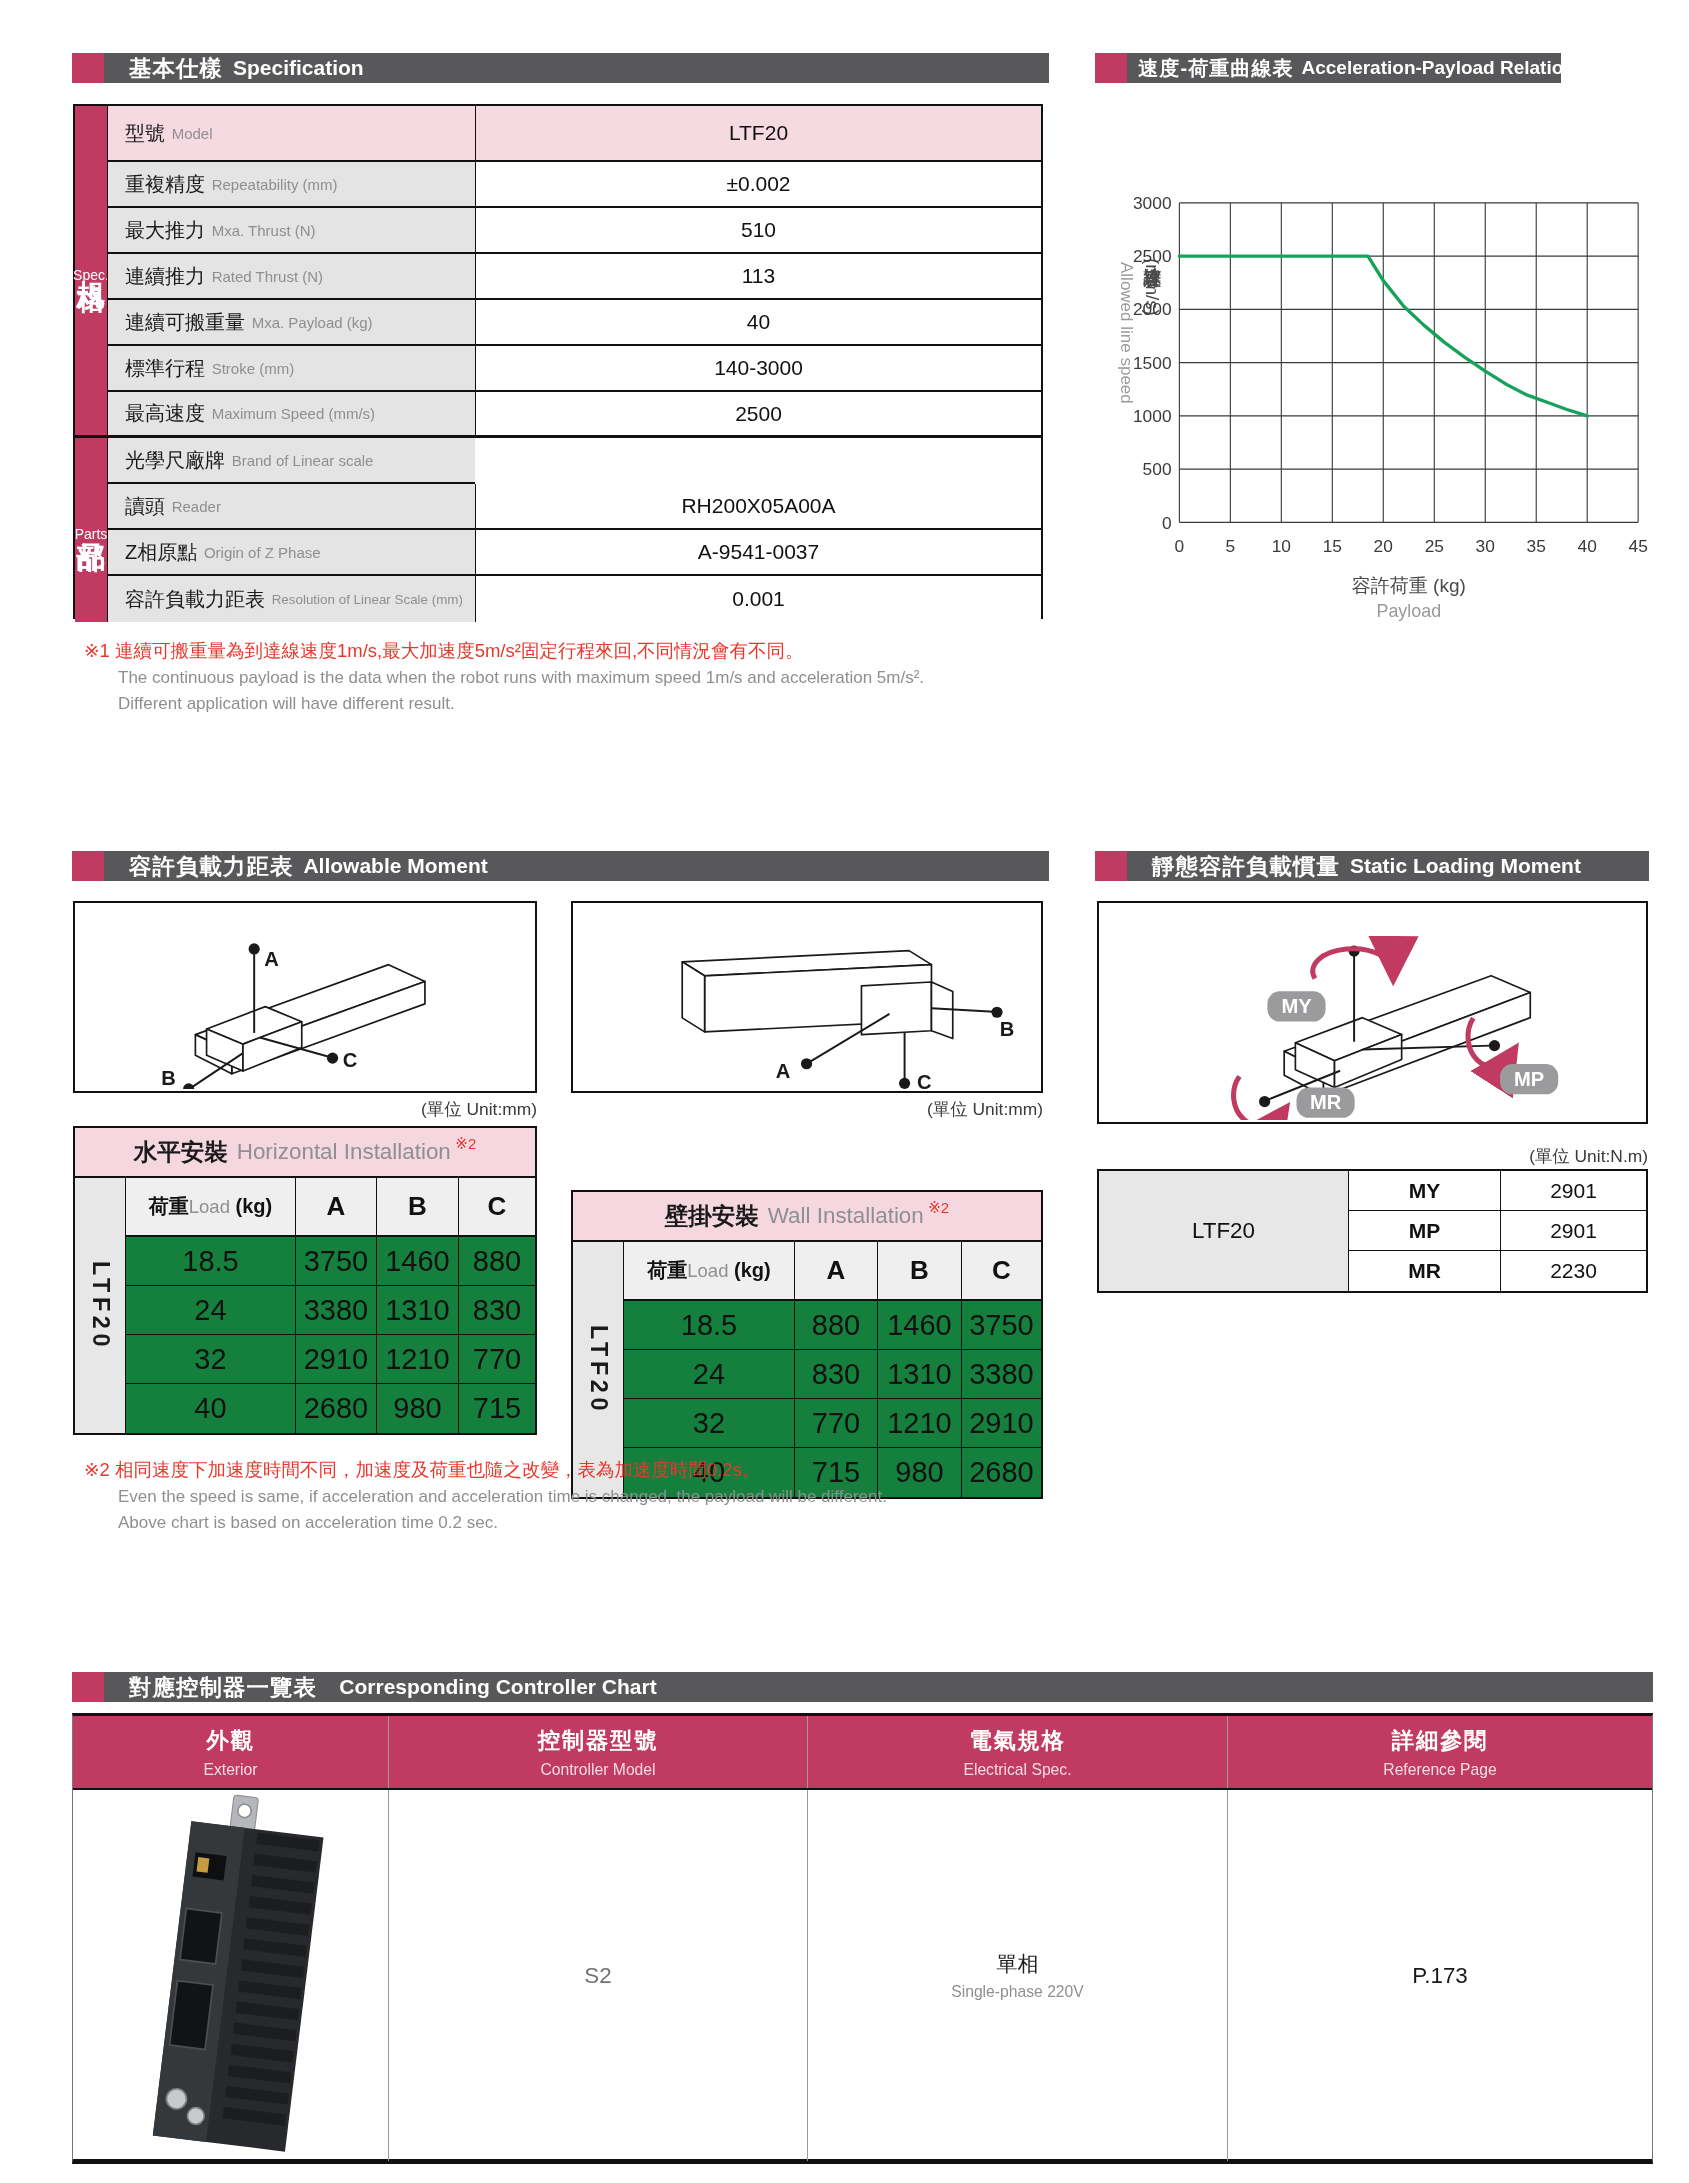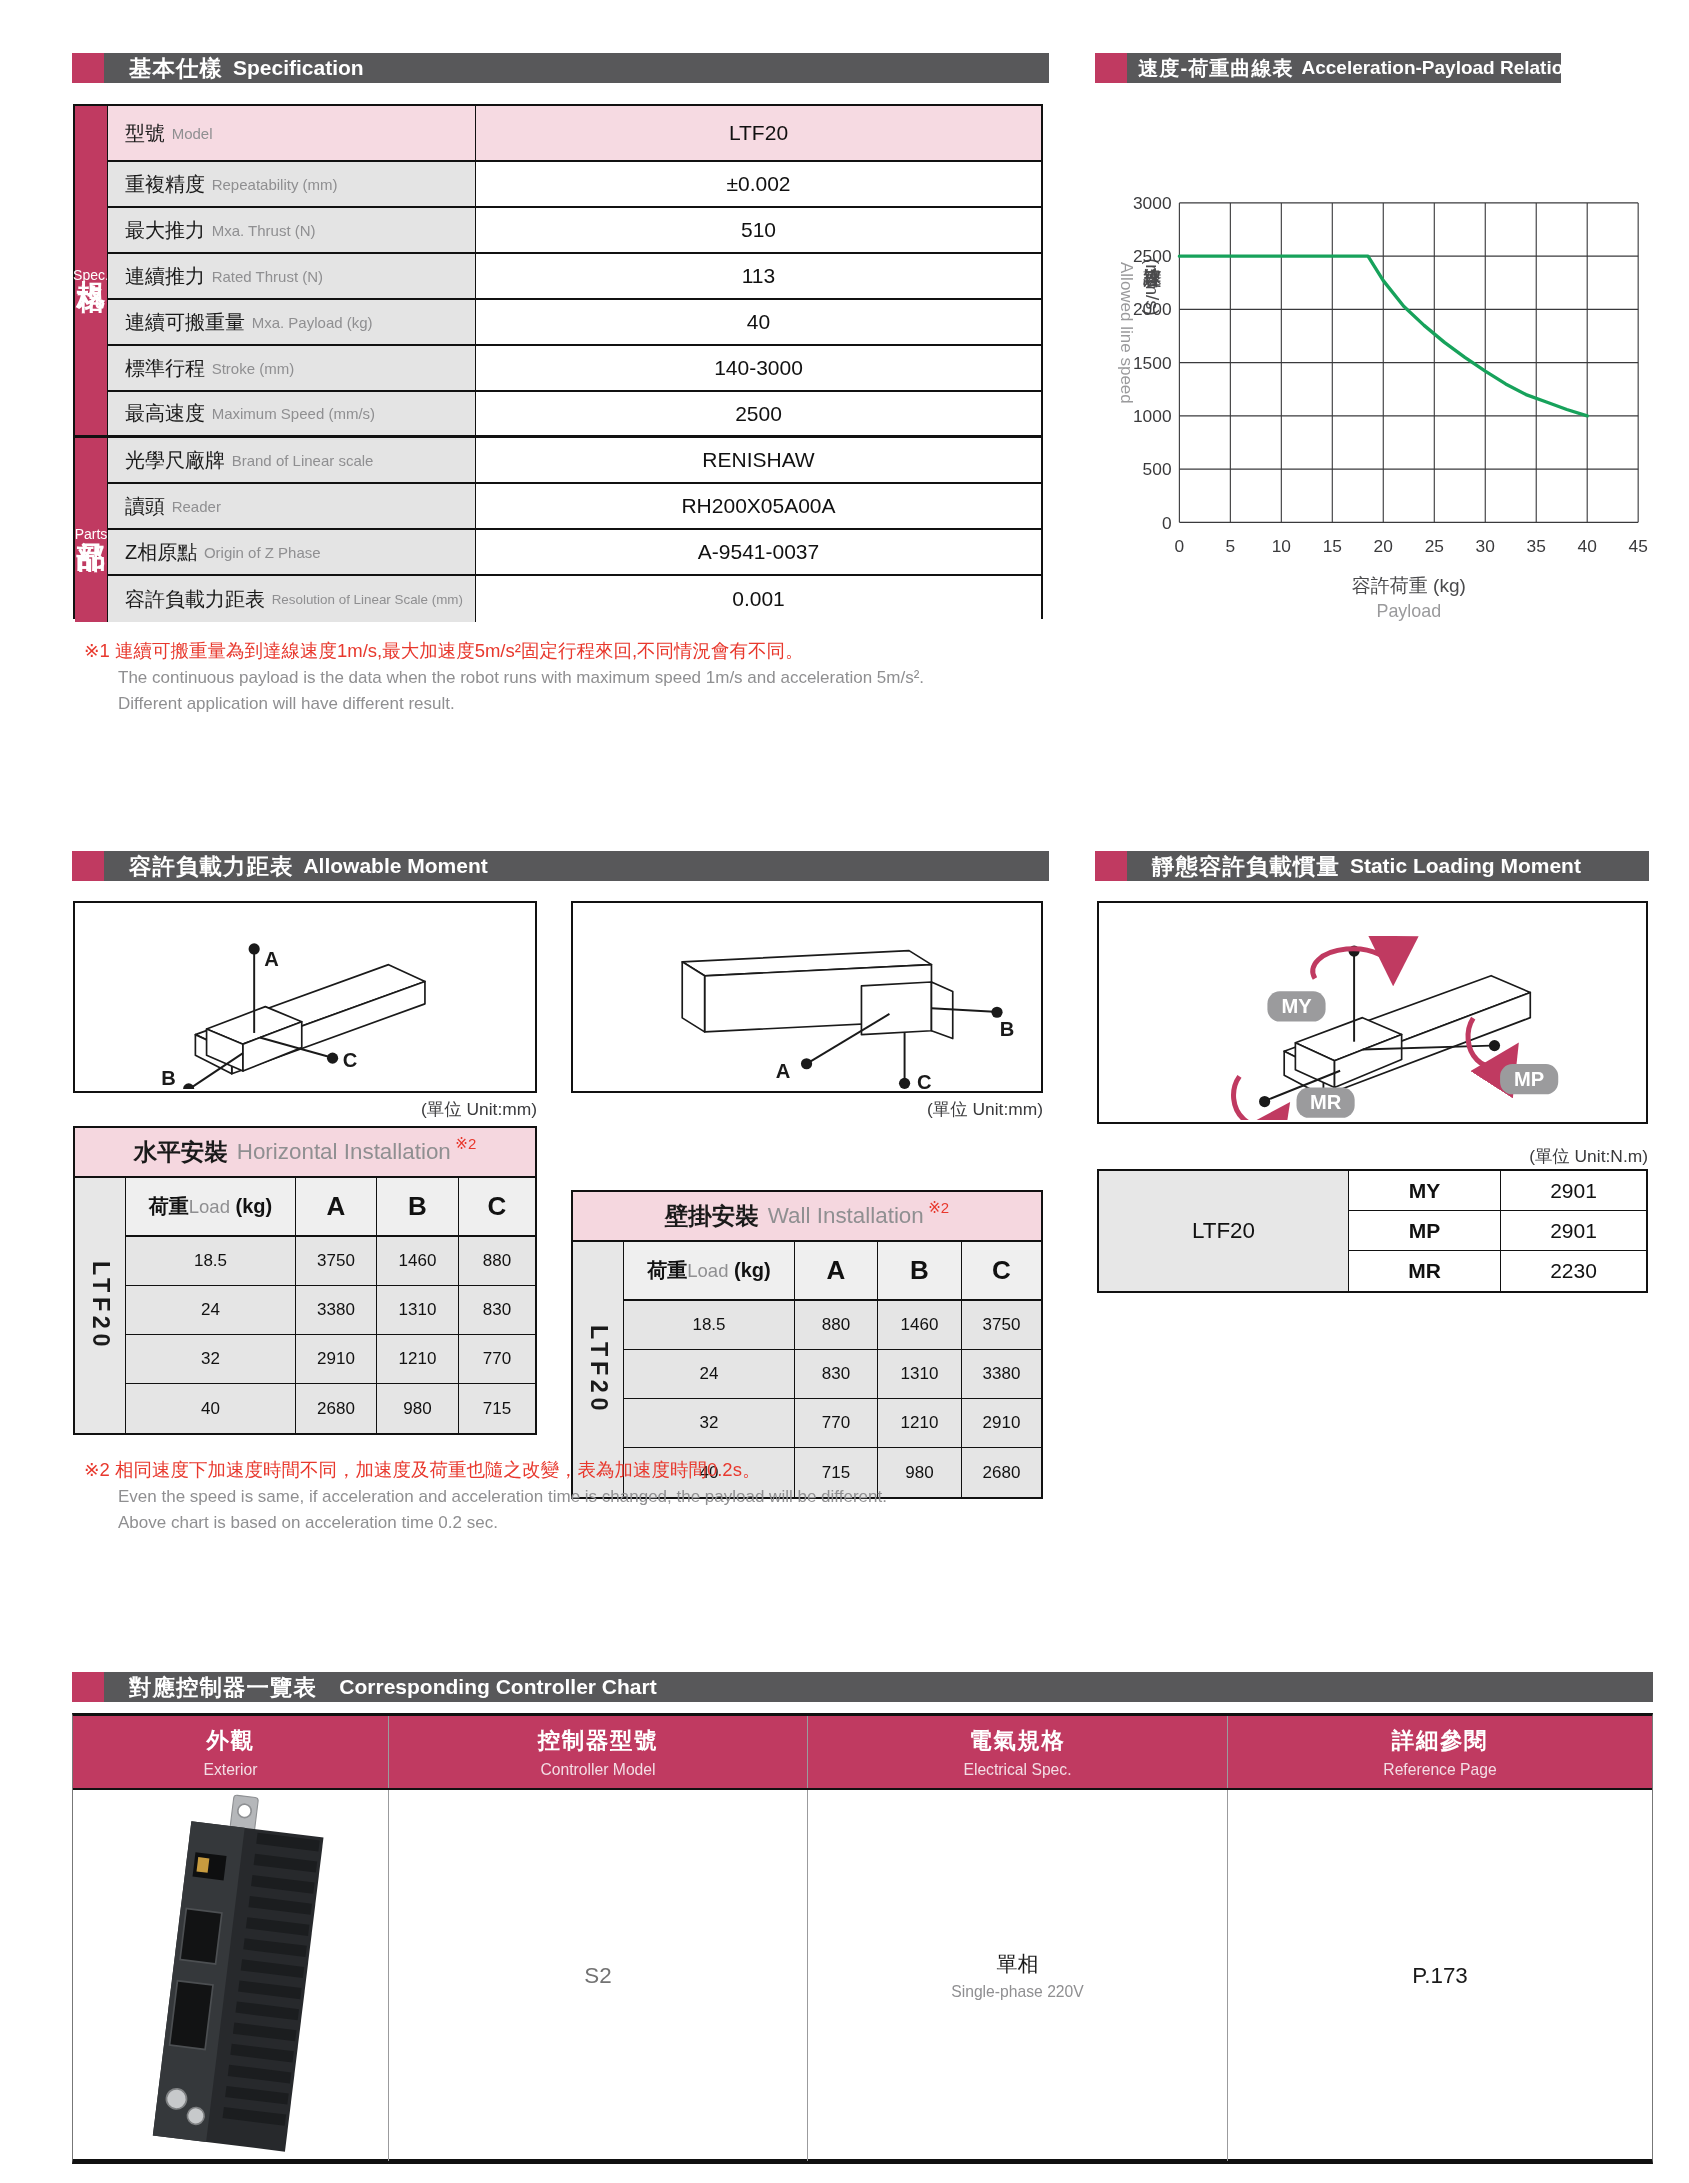--- a/index.html
+++ b/index.html
@@ -50,21 +50,21 @@
   .inst-pink .zh{font-size:23.5px;font-weight:bold;color:#1a1a1a;}
   .inst-pink .en{font-size:22.4px;color:#8f8f91;margin-left:9px;}
   .inst-pink .sup{font-size:15px;color:#e8382d;position:relative;top:-7.8px;margin-left:4.5px;}
   .inst-model{grid-column:1;grid-row:2/7;background:#e7e7e7;display:flex;align-items:center;justify-content:center;}
   .inst-model span{writing-mode:vertical-rl;font-size:23.5px;font-weight:bold;letter-spacing:4.5px;color:#1a1a1a;}
   .inst-h{background:#efefef;display:flex;align-items:center;justify-content:center;
       border-left:1.7px solid #111;border-bottom:2.8px solid #111;box-sizing:border-box;white-space:nowrap;}
   .inst-h .zh{font-size:20px;font-weight:bold;}
   .inst-h .gy{font-size:18.5px;color:#8f8f91;}
   .inst-h .abc{font-size:26px;font-weight:bold;}
-  .inst-c{background:#e5e5e5;display:flex;align-items:center;justify-content:center;font-size:17px;
+  .inst-c{background:#15803d;display:flex;align-items:center;justify-content:center;font-size:29px;
       border-left:1.7px solid #111;border-bottom:1.7px solid #111;box-sizing:border-box;}
   .nobot{border-bottom:none !important;}
 
   
   .stat-table{position:absolute;left:1097px;top:1169px;width:551px;display:grid;
       grid-template-columns:250px 151px auto;grid-template-rows:repeat(3,40px);
       border:2.2px solid #111;box-sizing:border-box;background:#fff;}
   .stat-model{grid-column:1;grid-row:1/4;background:#e7e7e7;display:flex;align-items:center;justify-content:center;
       font-size:22.4px;border-right:1.7px solid #111;box-sizing:border-box;}
   .stat-k{display:flex;align-items:center;justify-content:center;font-weight:bold;font-size:21px;
@@ -157,21 +157,20 @@
     <div class="sp-label thicksep" style="grid-row:7;">
       <span class="zh">最高速度</span>
       <span class="en">Maximum Speed (mm/s)</span>
     </div>
     <div class="sp-value thicksep" style="grid-row:7;">2500</div>
 
     <div class="sp-label" style="grid-row:8;">
       <span class="zh">光學尺廠牌</span>
       <span class="en">Brand of Linear scale</span>
     </div>
-    <div class="sp-value" style="grid-row:8;">RENISHAW</div>
 
     <div class="sp-label" style="grid-row:9;">
       <span class="zh">讀頭</span>
       <span class="en">Reader</span>
     </div>
     <div class="sp-value" style="grid-row:9;">RH200X05A00A</div>
 
     <div class="sp-label" style="grid-row:10;">
       <span class="zh">Z相原點</span>
       <span class="en">Origin of Z Phase</span>

